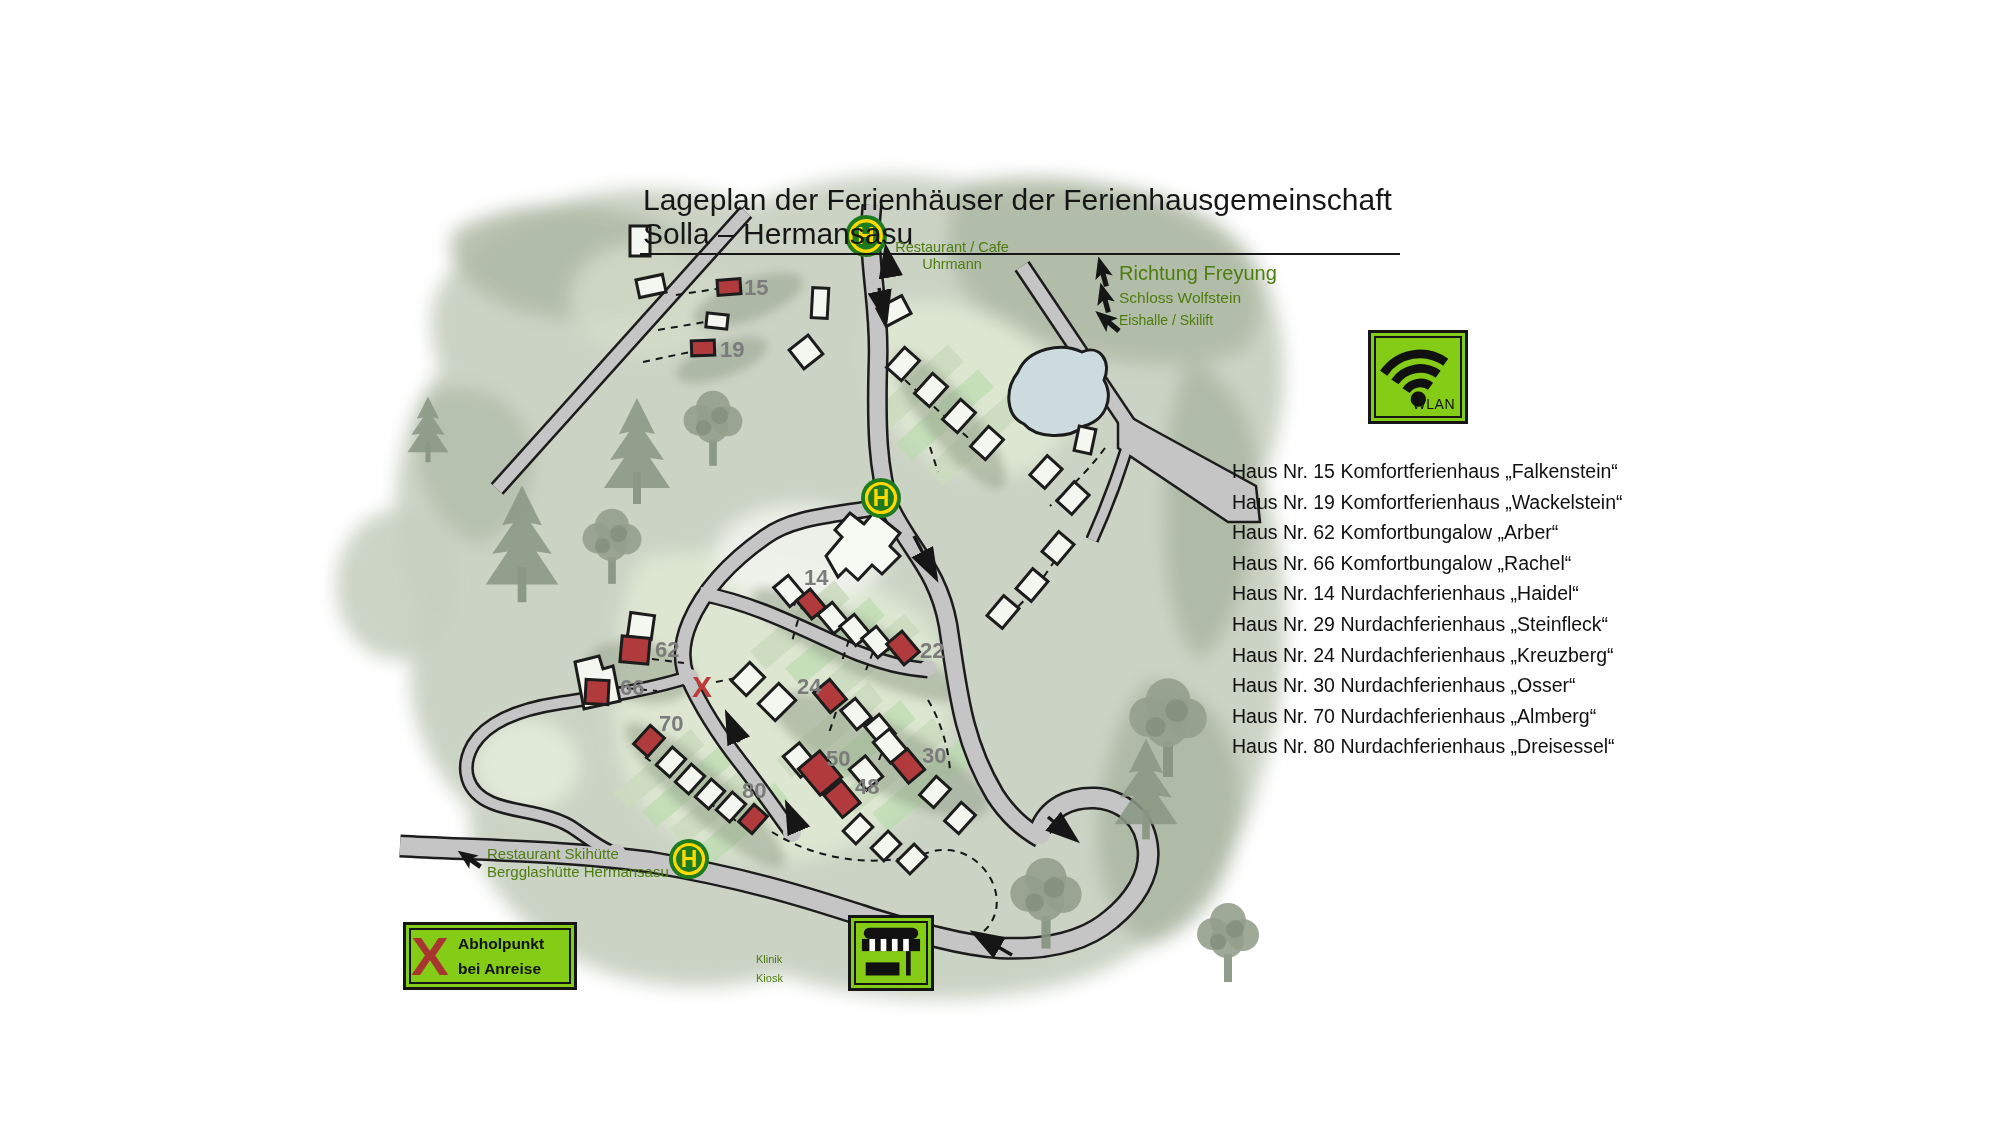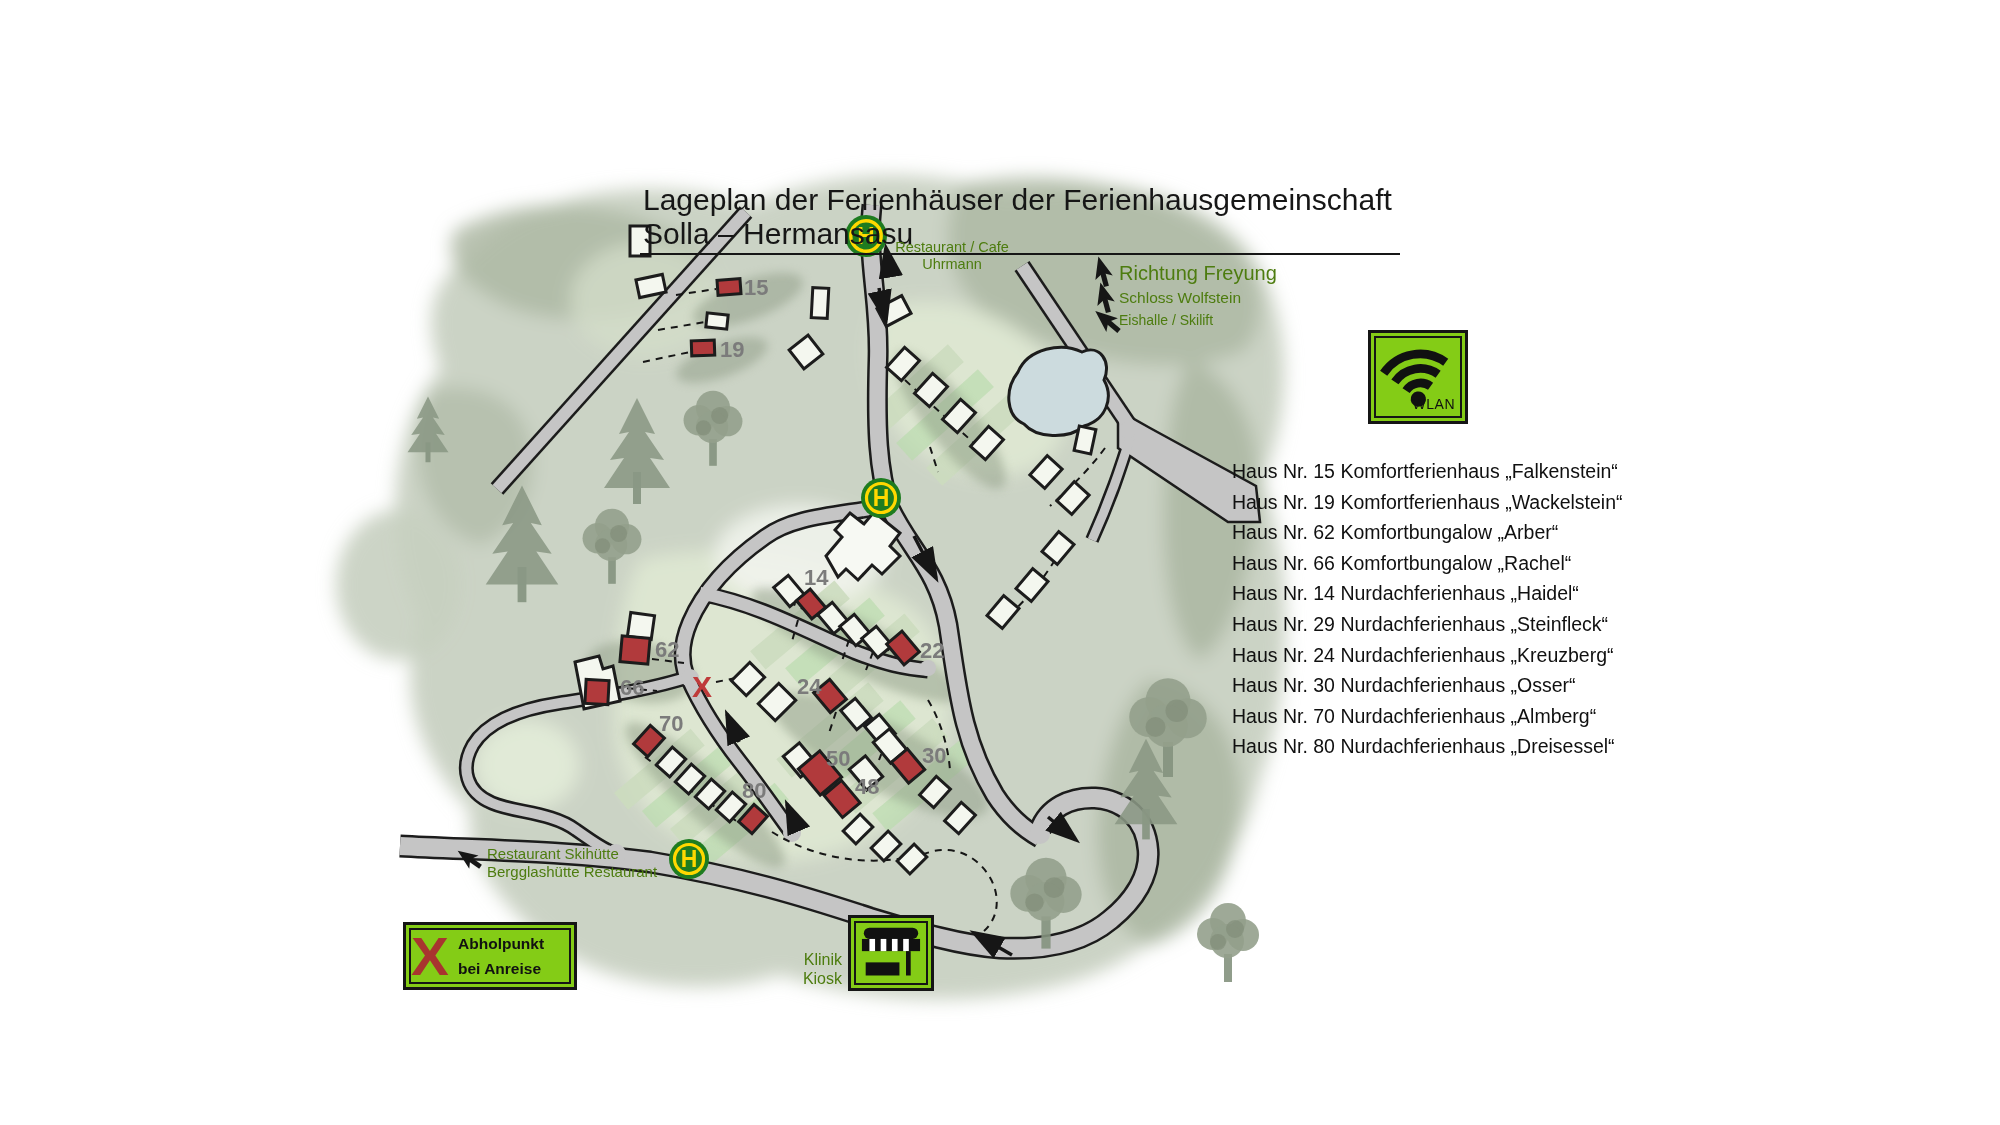--- a/index.html
+++ b/index.html
@@ -8,21 +8,21 @@
   svg.map{position:absolute;left:0;top:0;}
   .title{position:absolute;left:640px;top:183px;width:760px;text-align:left;
          font-family:Liberation Sans, sans-serif;font-size:30px;color:#161616;}
   .title span{display:inline-block;border-bottom:2px solid #161616;padding:0 3px 2px;}
   .maplabel{position:absolute;font-weight:normal;color:#4d7c0f;font-size:15px;line-height:17px;white-space:nowrap;}
   .lbl-cafe{left:890px;top:239px;width:124px;text-align:center;font-size:14.5px;white-space:normal;}
   .lbl-dir1{left:1119px;top:265px;font-size:20px;}
   .lbl-dir2{left:1119px;top:289px;font-size:15.5px;}
   .lbl-dir3{left:1119px;top:312px;font-size:14px;}
   .lbl-ski{left:487px;top:845px;line-height:18px;}
-  .lbl-kiosk{left:756px;top:950px;width:86px;text-align:right;font-size:16px;line-height:19px;}
+  .lbl-kiosk{left:756px;top:950px;width:86px;text-align:left;font-size:11px;line-height:19px;}
   .legend{position:absolute;left:1232px;top:456px;font-size:19.5px;line-height:30.6px;color:#101010;}
   .legend div{white-space:nowrap;}
   .box{position:absolute;background:#84cc16;border:3px solid #151515;}
   .box .inner{position:absolute;left:3px;top:3px;right:3px;bottom:3px;border:2px solid #151515;}
   .box-wlan{left:1368px;top:330px;width:94px;height:88px;}
   .wlan-label{position:absolute;right:5px;bottom:4px;font-size:14px;color:#111;letter-spacing:.5px;}
   .box-pickup{left:403px;top:922px;width:168px;height:62px;}
   .pickup-flex{position:absolute;left:6px;top:0;right:4px;bottom:0;display:flex;align-items:center;gap:10px;}
   .pickup-x{font-size:54px;font-weight:900;color:#a8352f;line-height:50px;transform:scaleX(1.05);
             font-family:"Liberation Sans",sans-serif;}
@@ -300,21 +300,21 @@
 
 <div class="maplabel lbl-cafe">
   <div>Restaurant / Cafe</div>
   <div>Uhrmann</div>
 </div>
 <div class="maplabel lbl-dir1">Richtung Freyung</div>
 <div class="maplabel lbl-dir2">Schloss Wolfstein</div>
 <div class="maplabel lbl-dir3">Eishalle / Skilift</div>
 <div class="maplabel lbl-ski">
   <div>Restaurant Skihütte</div>
-  <div>Bergglashütte Restaurant</div>
+  <div>Bergglashütte Hermansasu</div>
 </div>
 <div class="maplabel lbl-kiosk">
   <div>Klinik</div>
   <div>Kiosk</div>
 </div>
 
 <div class="box box-wlan">
   <div class="inner">
     <svg width="84" height="78" viewBox="0 0 88 80">
       <g transform="rotate(-10 44 50)" stroke="#111" stroke-width="9" fill="none">

